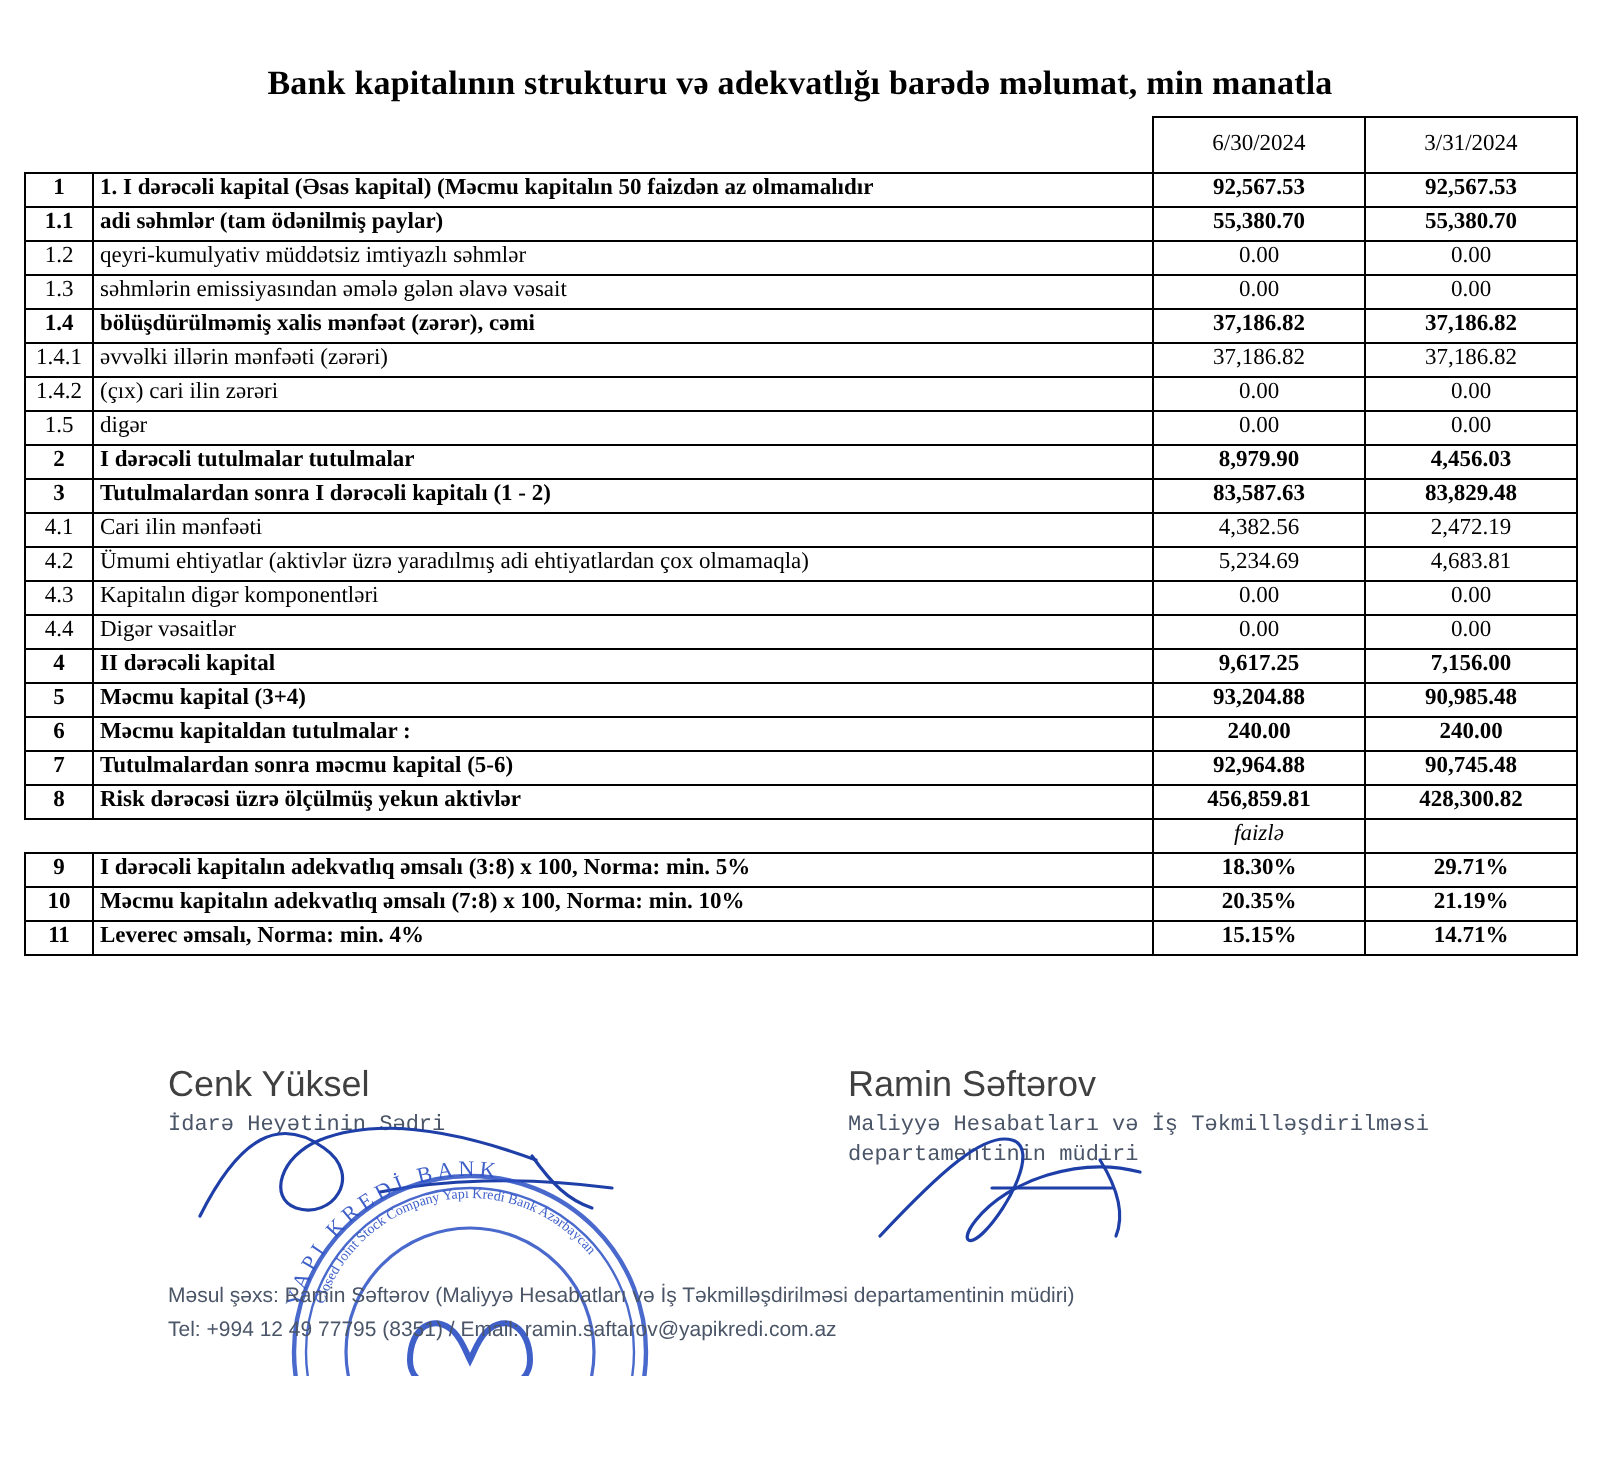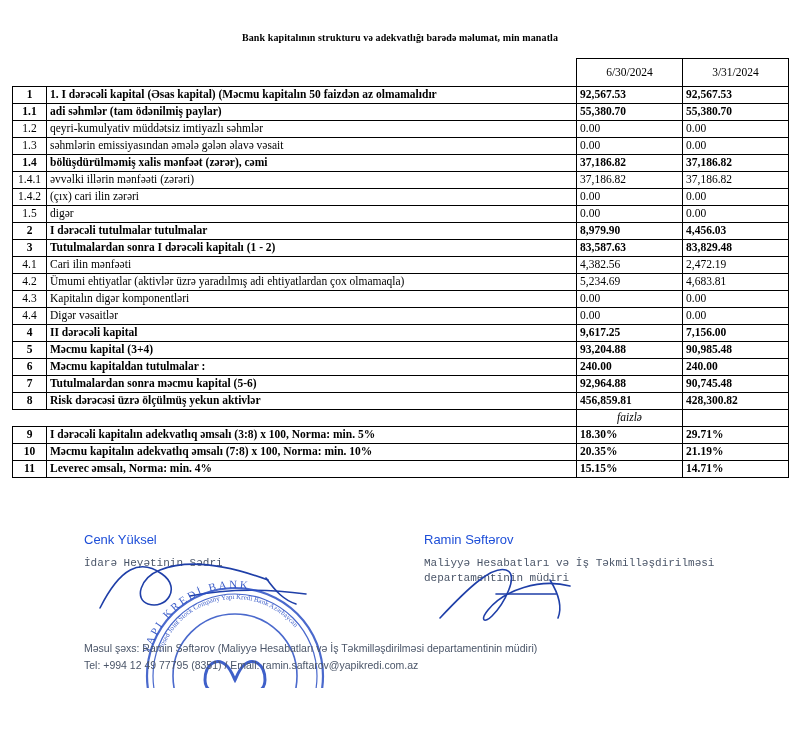--- a/index.html
+++ b/index.html
@@ -21,21 +21,21 @@
     height: 742px;
   }
   .doc-title {
     position: absolute;
     left: 0;
     top: 32px;
     width: 800px;
     text-align: center;
     font-family: "Liberation Serif", serif;
     font-weight: bold;
-    font-size: 10px;
+    font-size: 17px;
     letter-spacing: 0.1px;
   }
   table.report {
     position: absolute;
     left: 12px;
     top: 58px;
     width: 776px;
     border-collapse: collapse;
     font-size: 11.5px;
     table-layout: fixed;
@@ -53,21 +53,21 @@
   col.c-val { width: 106px; }
 
   td.num {
     text-align: center;
     font-size: 11.5px;
   }
   td.label {
     text-align: left;
   }
   td.val {
-    text-align: left;
+    text-align: center;
     padding-right: 5px;
     font-family: Liberation Serif, serif;
   }
   .hdr td {
     border: none;
   }
   .hdr td.valhdr {
     border: 1px solid #000000;
     text-align: center;
     font-weight: normal;
@@ -89,22 +89,22 @@
   .sig-area {
     position: absolute;
     left: 0;
     top: 520px;
     width: 800px;
     height: 222px;
   }
   .sig-name {
     position: absolute;
     font-family: "Liberation Sans", sans-serif;
-    font-size: 13px;
-    color: #1d4ed8;
+    font-size: 18px;
+    color: #404040;
   }
   .sig-role {
     position: absolute;
     font-family: Liberation Mono, monospace;
     font-size: 11px;
     color: #4a5568;
     line-height: 1.35;
   }
   .sig1-name { left: 84px; top: 12px; }
   .sig1-role { left: 84px; top: 36px; width: 300px; }

